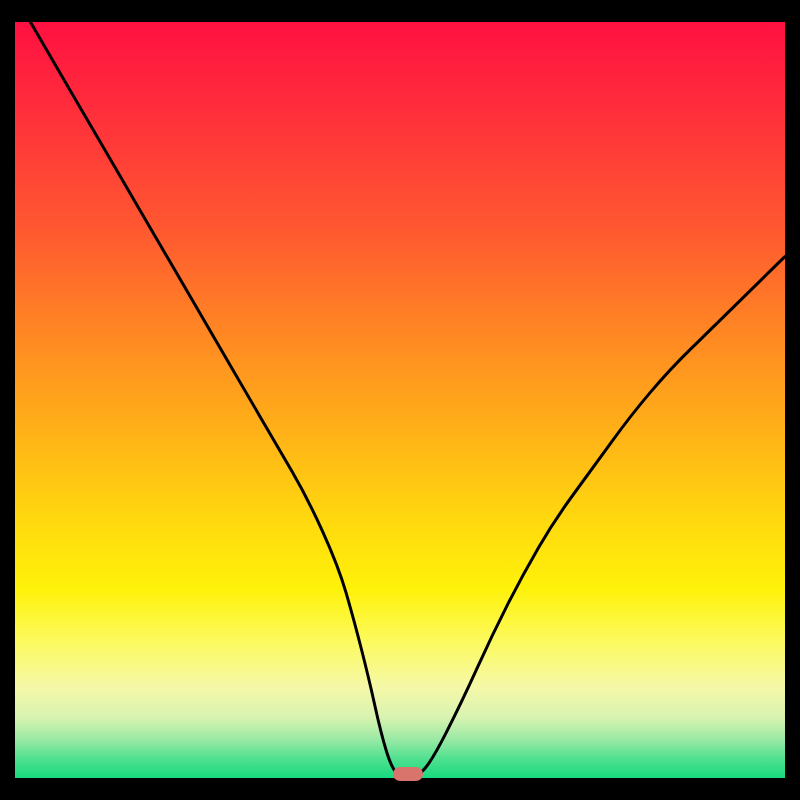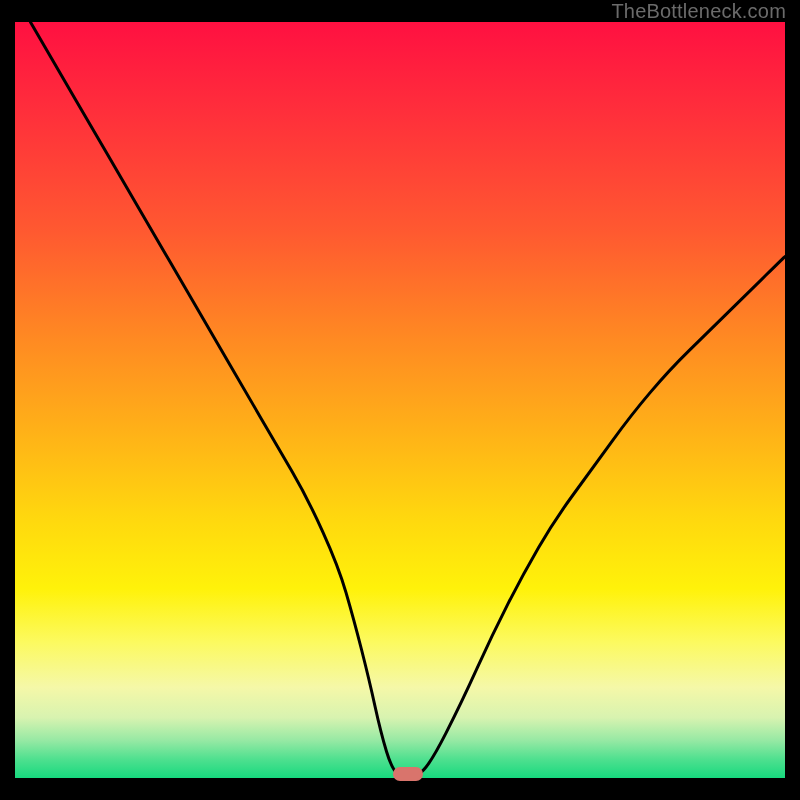--- a/index.html
+++ b/index.html
@@ -71,14 +71,13 @@
 
 <div class="stage">
 
   <div class="plot">
     <svg class="curve" viewBox="0 0 770 756" preserveAspectRatio="none">
       <path id="curve-path" fill="none" stroke-width="3" stroke-linecap="round" stroke-linejoin="round" stroke="#000000" d="M 15.4 0.0 Q 46.2 52.9 61.6 79.4 Q 77.0 105.8 92.4 132.3 Q 107.8 158.8 123.2 185.2 Q 138.6 211.7 154.0 238.1 Q 169.4 264.6 184.8 291.1 Q 200.2 317.5 215.6 344.0 Q 231.0 370.4 246.4 396.9 Q 261.8 423.4 277.2 449.8 Q 292.6 476.3 308.0 510.3 Q 323.4 544.3 331.1 570.8 Q 338.8 597.2 346.5 627.5 Q 354.2 657.7 360.0 684.2 Q 365.8 710.6 371.5 729.5 Q 377.3 748.4 383.1 752.2 Q 388.9 756.0 394.6 756.0 Q 400.4 756.0 408.1 748.4 Q 415.8 740.9 431.2 710.6 Q 446.6 680.4 462.0 646.4 Q 477.4 612.4 492.8 582.1 Q 508.2 551.9 523.6 525.4 Q 539.0 499.0 558.3 472.5 Q 577.5 446.0 596.8 419.6 Q 616.0 393.1 635.3 370.4 Q 654.5 347.8 673.8 328.9 Q 693.0 310.0 712.3 291.1 Q 731.5 272.2 750.8 253.3 T 770.0 234.4"></path>
     </svg>
     <div class="marker" id="min-marker" style="background: rgb(217, 116, 108); left: 392.7px; top: 752px;"></div>
   </div>
 
-  <div class="watermark">TheBottleneck.com</div>
 </div>
 
 </body></html>

